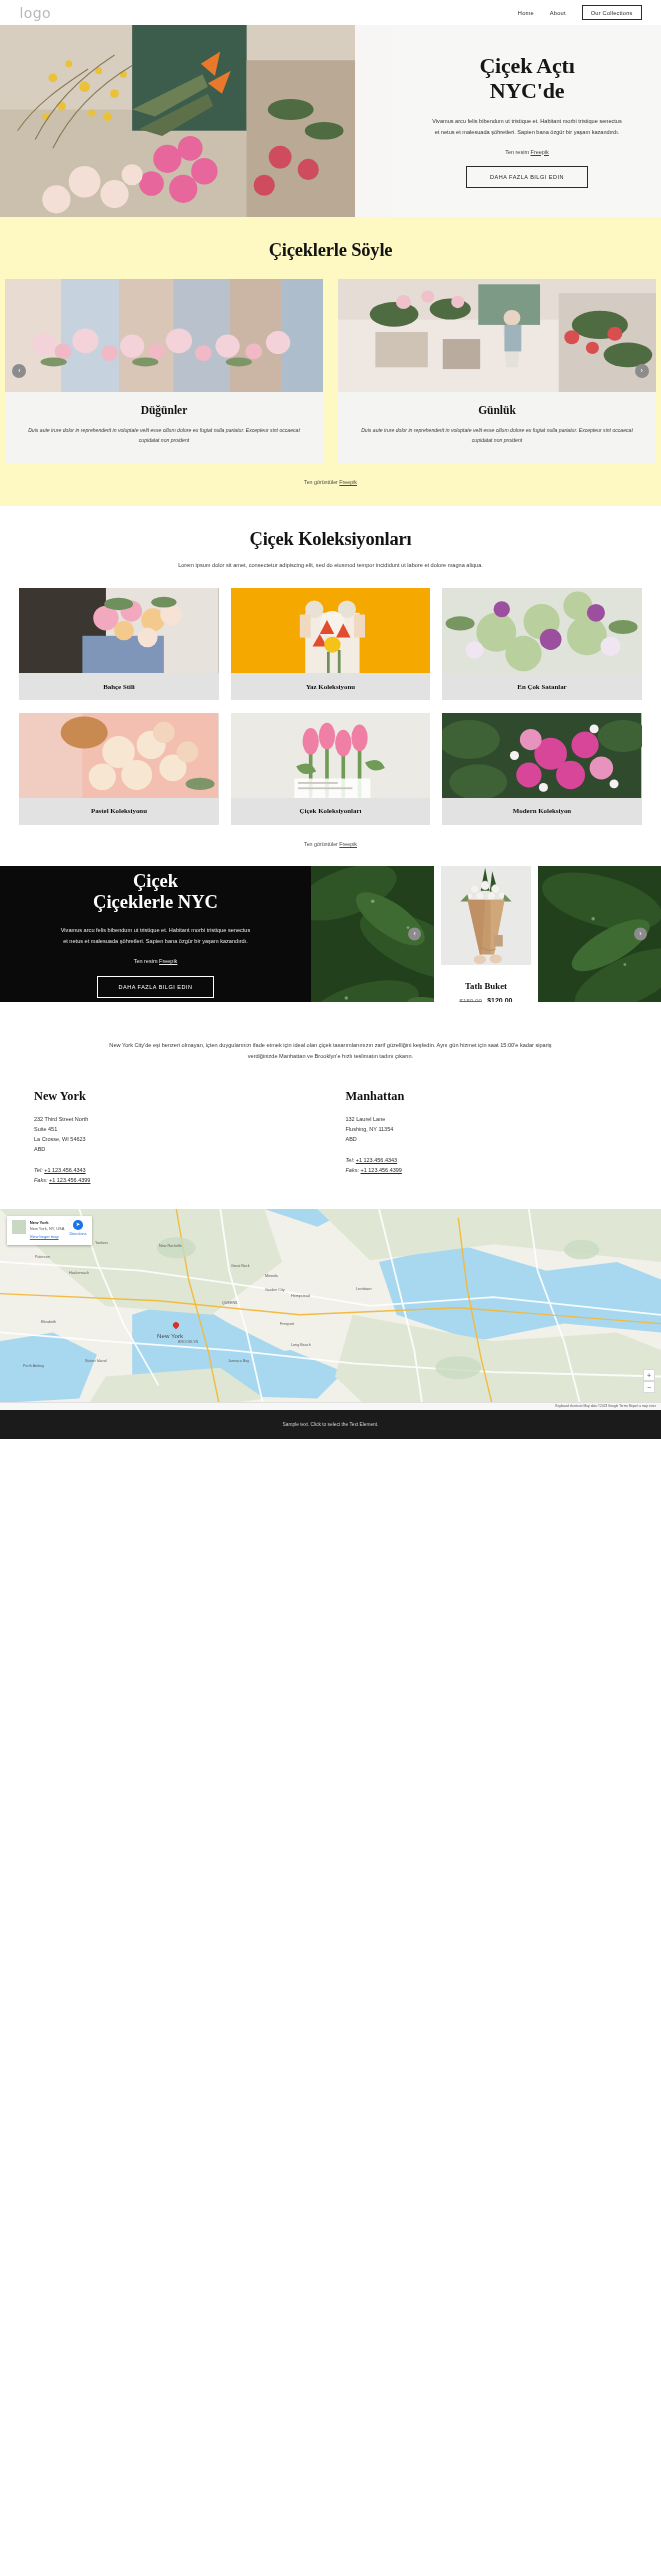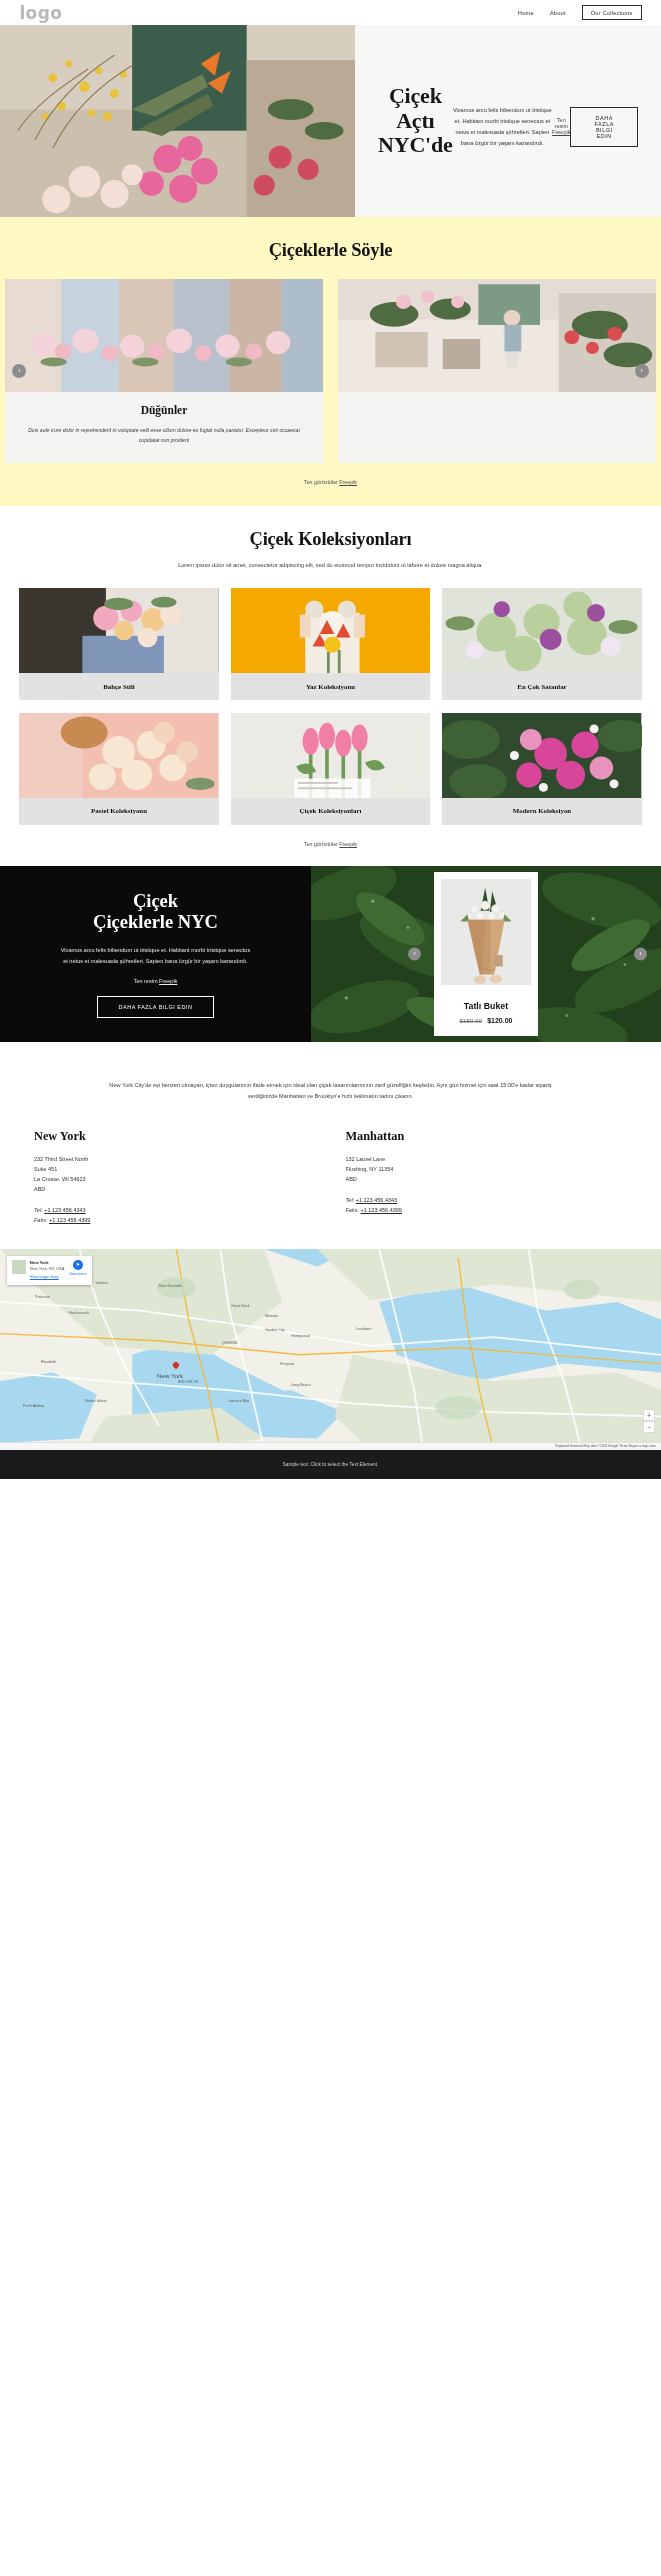--- a/index.html
+++ b/index.html
@@ -15,43 +15,43 @@
   
   .header {
     height: 25px;
     display: flex;
     align-items: center;
     padding: 0 19.4px;
     background: #ffffff;
   }
   .logo {
     font-family: "DejaVu Sans", sans-serif;
-    font-size: 17px;
+    font-size: 14px;
     color: #b9b9b9;
     letter-spacing: 0.4px;
-    font-weight: 700;
+    font-weight: 400;
   }
   .nav { margin-left: auto; display: flex; align-items: center; gap: 16px; }
   .nav-link { font-size: 5.7px; color: #2b2b2b; text-decoration: none; letter-spacing: 0.2px; }
   .nav-btn {
     font-size: 5.7px; color: #2b2b2b; text-decoration: none;
     border: 0.9px solid #2b2b2b; padding: 3.5px 8px; letter-spacing: 0.2px;
     background: transparent;
   }
 
   
   .hero { display: flex; height: 192px; background: #f7f6f4; }
   .hero-img {
     width: 355px; height: 192px; position: relative; overflow: hidden;
     background: #cfc4b4;
   }
   .hero-right {
-    flex: 1; display: flex; 
+    flex: 1; display: flex; flex-direction: column;
     align-items: center; justify-content: center; text-align: center;
-    padding: 0 23px; background: #f7f7f5;
+    padding: 0 23px; background: #f7f7f5; margin-left: 38px;
   }
   .hero-title {
     font-family: "Liberation Serif", serif;
     font-weight: 700;
     font-size: 22px;
     line-height: 1.12;
     color: #171717;
     letter-spacing: -0.2px;
   }
   .hero-text {
@@ -126,21 +126,21 @@
   .coll-img { width: 100%; height: 85px; display: block; overflow: hidden; position: relative; }
   .coll-cap {
     text-align: center; padding: 9.7px 3.5px 10.6px;
     font-family: "Liberation Serif", serif; font-weight: 700;
     font-size: 6.9px; color: #111;
   }
   .coll-credit { text-align: center; margin-top: 16px; font-size: 5.3px; color: #4a4a4a; }
   .coll-credit a { color: #4a4a4a; }
 
   
-  .delivery { display: flex; height: 176px; position: relative; }
+  .delivery { display: flex; height: 136px; position: relative; }
   .delivery-left {
     width: 311px; background: #0a0a0a; color: #fff;
     display: flex; flex-direction: column; justify-content: center;
     align-items: center; text-align: center; padding: 0 30px;
   }
   .delivery-title {
     font-family: "Liberation Serif", serif; font-weight: 700;
     font-size: 18.5px; line-height: 1.15; color: #ffffff;
   }
   .delivery-text {
@@ -157,21 +157,21 @@
   .delivery-right {
     flex: 1; position: relative; overflow: hidden; background: #2e4a22;
     display: flex; align-items: center; justify-content: center;
   }
   .product-card {
     width: 104px; background: #fff; padding: 7px 7px 12.3px;
     position: relative; z-index: 3; text-align: center;
   }
   .product-img { width: 100%; height: 106px; display: block; overflow: hidden; position: relative; background: #ececec; }
   .product-name {
-    margin-top: 16px; font-family: Liberation Sans, sans-serif;
+    margin-top: 16px; font-family: Liberation Serif, serif;
     font-weight: 700; font-size: 8.8px; color: #111;
   }
   .product-price { margin-top: 5.3px; font-size: 6.2px; }
   .price-old { color: #6b6b6b; text-decoration: line-through; margin-right: 3.5px; }
   .price-new { color: #111; font-weight: 700; font-size: 7px; }
   .p-arrow {
     position: absolute; top: 50%; transform: translateY(-50%);
     width: 13.2px; height: 13.2px; border-radius: 50%; background: #8c8c8c;
     color: #fff; display: flex; align-items: center; justify-content: center;
     font-size: 7px; z-index: 6; cursor: pointer;
@@ -393,20 +393,24 @@
             <g fill="#f0c0cb">
               <circle cx="70" cy="26" r="8"></circle>
                 <circle cx="96" cy="20" r="7"></circle>
               <circle cx="128" cy="26" r="7"></circle>
             </g>
             <path d="M176 52 l20 0 l-4 48 l-12 0 Z" fill="#e4e0da"></path>
             <circle cx="186" cy="44" r="9" fill="#e8d3c4"></circle>
             <rect x="178" y="52" width="18" height="30" fill="#9fb3bd"></rect>
           </svg>
         </div>
+        <div class="say-card-body">
+          <h3 class="say-card-title">Günlük</h3>
+          <p class="say-card-text">Duis aute irure dolor in reprehenderit in voluptate velit esse cillum dolore eu fugiat nulla pariatur. Excepteur sint occaecat cupidatat non proident</p>
+        </div>
       </div>
     </div>
     <div class="say-credit">
       <span>Ten görüntüler </span><a href="#">Freepik</a>
     </div>
   </div>
 
   <div class="coll-section">
     <h2 class="section-title">Çiçek Koleksiyonları</h2>
     <p class="coll-sub">Lorem ipsum dolor sit amet, consectetur adipiscing elit, sed do eiusmod tempor incididunt ut labore et dolore magna aliqua.</p>

